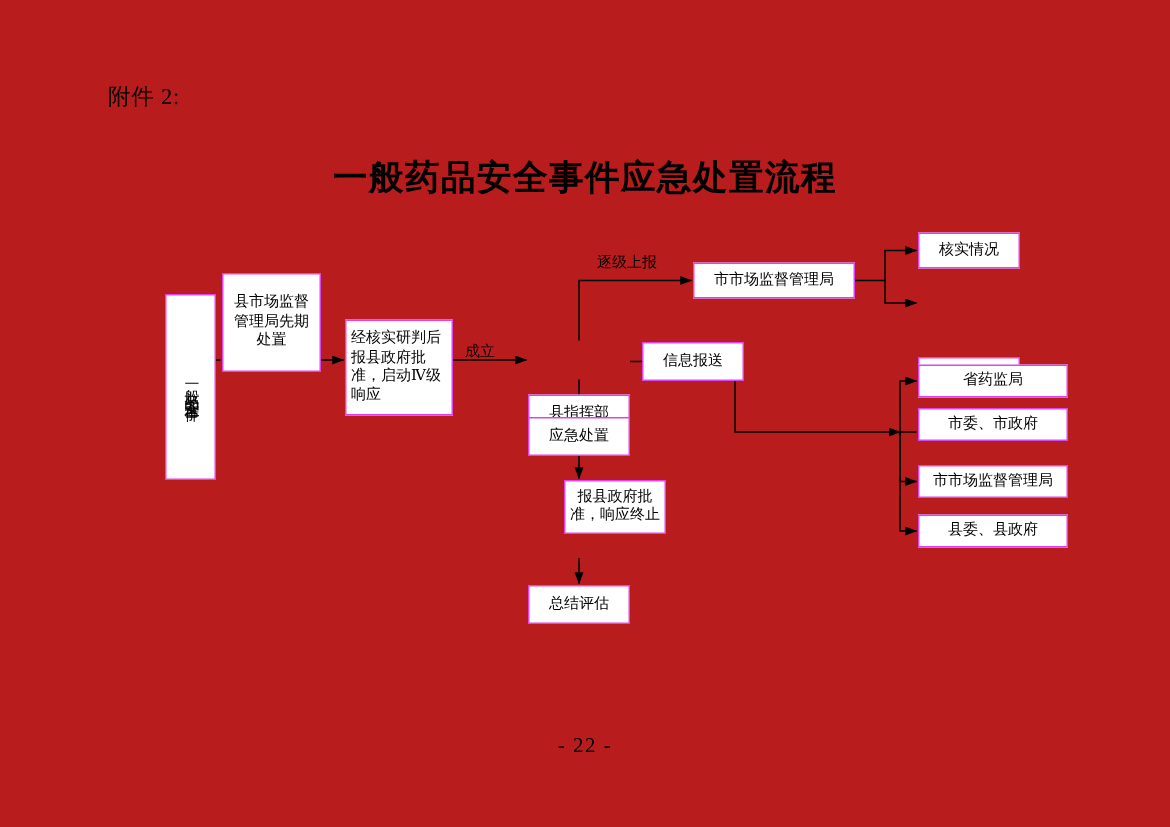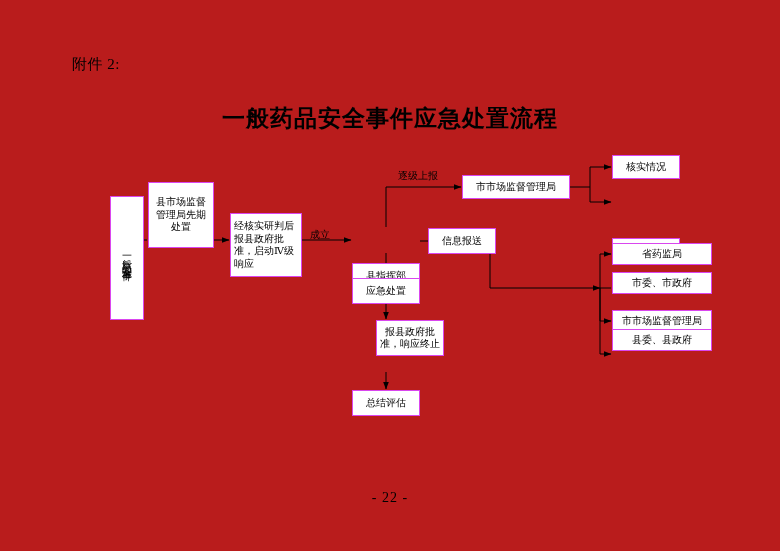--- a/index.html
+++ b/index.html
@@ -145,21 +145,21 @@
   <div class="node" style="left:612px; top:190px; width:68px; height:24px;margin-top:48px;">技术指导</div>
 
   <div class="node" style="left:428px; top:228px; width:68px; height:26px;">信息报送</div>
 
   <div class="node" style="left:612px; top:243px; width:100px; height:22px;">省药监局</div>
 
   <div class="node" style="left:612px; top:272px; width:100px; height:22px;">市委、市政府</div>
 
   <div class="node" style="left:612px; top:310px; width:100px; height:22px;">市市场监督管理局</div>
 
-  <div class="node" style="left:612px; top:329px; width:100px; height:22px;">县委、县政府</div>
+  <div class="node" style="left:612px; top:343px; width:100px; height:22px;">县委、县政府</div>
 
   <div class="node" style="left:352px; top:278px; width:68px; height:26px;">应急处置</div>
 
   <div class="node" style="left:352px; top:320px; width:68px; height:36px;margin-left:24px;">报县政府批准，响应终止</div>
 
   <div class="node" style="left:352px; top:390px; width:68px; height:26px;">总结评估</div>
 
   <div class="label-text" style="left:310px; top:229px;">成立</div>
 
   <div class="label-text" style="left:398px; top:170px;">逐级上报</div>

